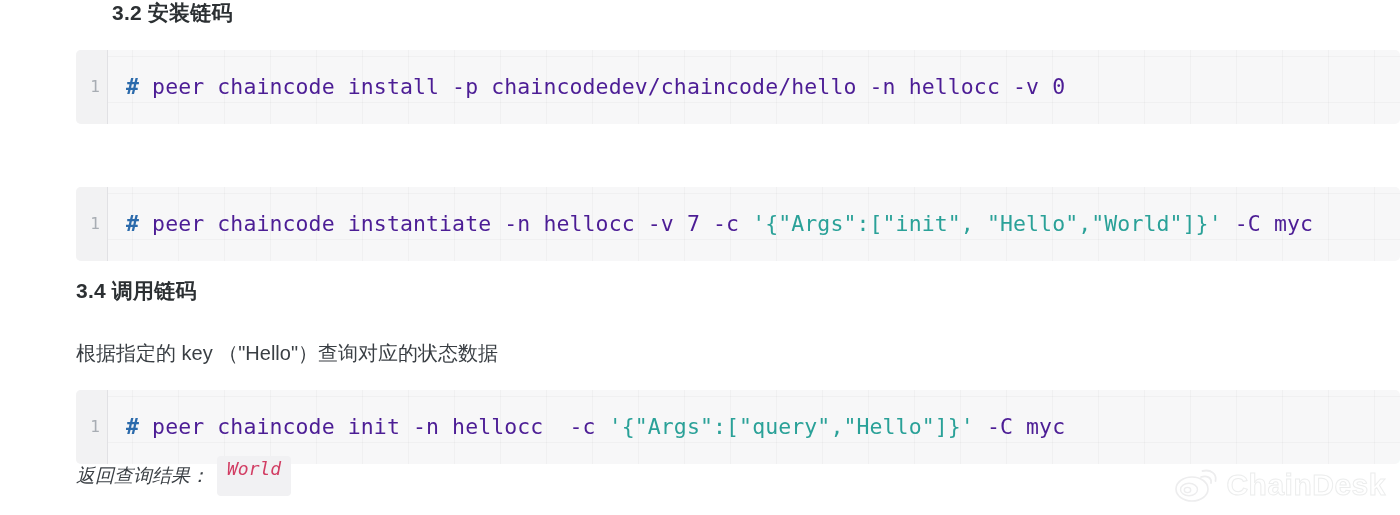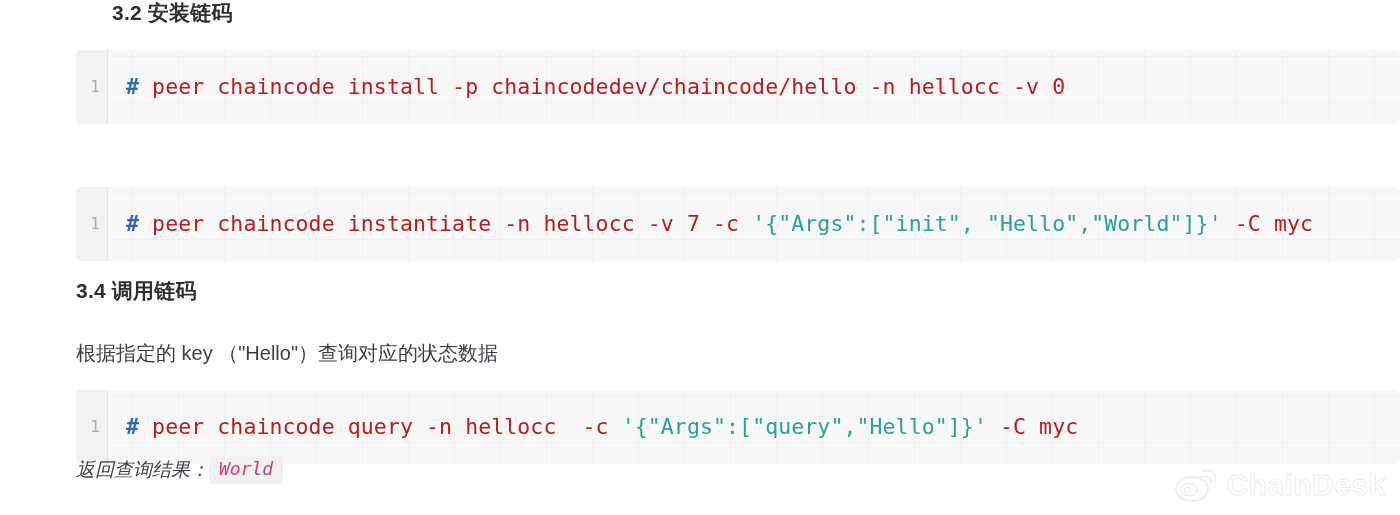--- a/index.html
+++ b/index.html
@@ -58,22 +58,22 @@
     font-size: 19px;
     color: #3a3f44;
     white-space: nowrap;
     line-height: 1;
     display: flex;
     align-items: center;
     font-style: italic;
   }
   .inline-code {
     display: inline-block;
-    margin-left: 0;
-    padding: 3px 10px 4px 10px;
+    margin-left: 8px;
+    padding: 3px 10px 16px 10px;
     background: #f1f1f3;
     border-radius: 4px;
     color: #d23d63;
     font-family: "DejaVu Sans Mono", "Liberation Mono", monospace;
     font-size: 18px;
     line-height: 1.15;
     text-align: right;
   }
 
   
@@ -132,21 +132,21 @@
     top: 50%;
     transform: translateY(-50%);
     white-space: pre;
     font-family: "DejaVu Sans Mono", "Liberation Mono", monospace;
     font-size: 21.5px;
     letter-spacing: 0.1px;
     color: #6b7a85;
     line-height: 1;
   }
   .tok-prompt { color: #2c6bac; font-weight: bold; }
-  .tok-plain  { color: #b91c1c; }
+  .tok-plain  { color: #4c1d95; }
   .tok-string { color: #2aa198; }
 
   
   .watermark {
     position: absolute;
     right: 14px;
     bottom: 12px;
     display: flex;
     align-items: center;
     gap: 8px;
@@ -189,21 +189,21 @@
 
   <div class="heading h-34">3.4 调用链码</div>
 
   <div class="para p-query">根据指定的 key （"Hello"）查询对应的状态数据</div>
 
   <div class="codeblock cb-3">
     <div class="grid"></div>
     <div class="gutter">
       <span class="linenum">1</span>
     </div>
-    <div class="code"><span class="tok-prompt">#</span><span class="tok-plain"> peer chaincode query -n hellocc  -c </span><span class="tok-string">'{"Args":["query","Hello"]}'</span><span class="tok-plain"> -C myc</span></div>
+    <div class="code"><span class="tok-prompt">#</span><span class="tok-plain"> peer chaincode init -n hellocc  -c </span><span class="tok-string">'{"Args":["query","Hello"]}'</span><span class="tok-plain"> -C myc</span></div>
   </div>
 
   <div class="result-line">
     <span>返回查询结果：</span>
     <span class="inline-code">World</span>
   </div>
 
   <div class="watermark">
     <span>
       <svg width="44" height="36" viewBox="0 0 44 36" fill="none">

